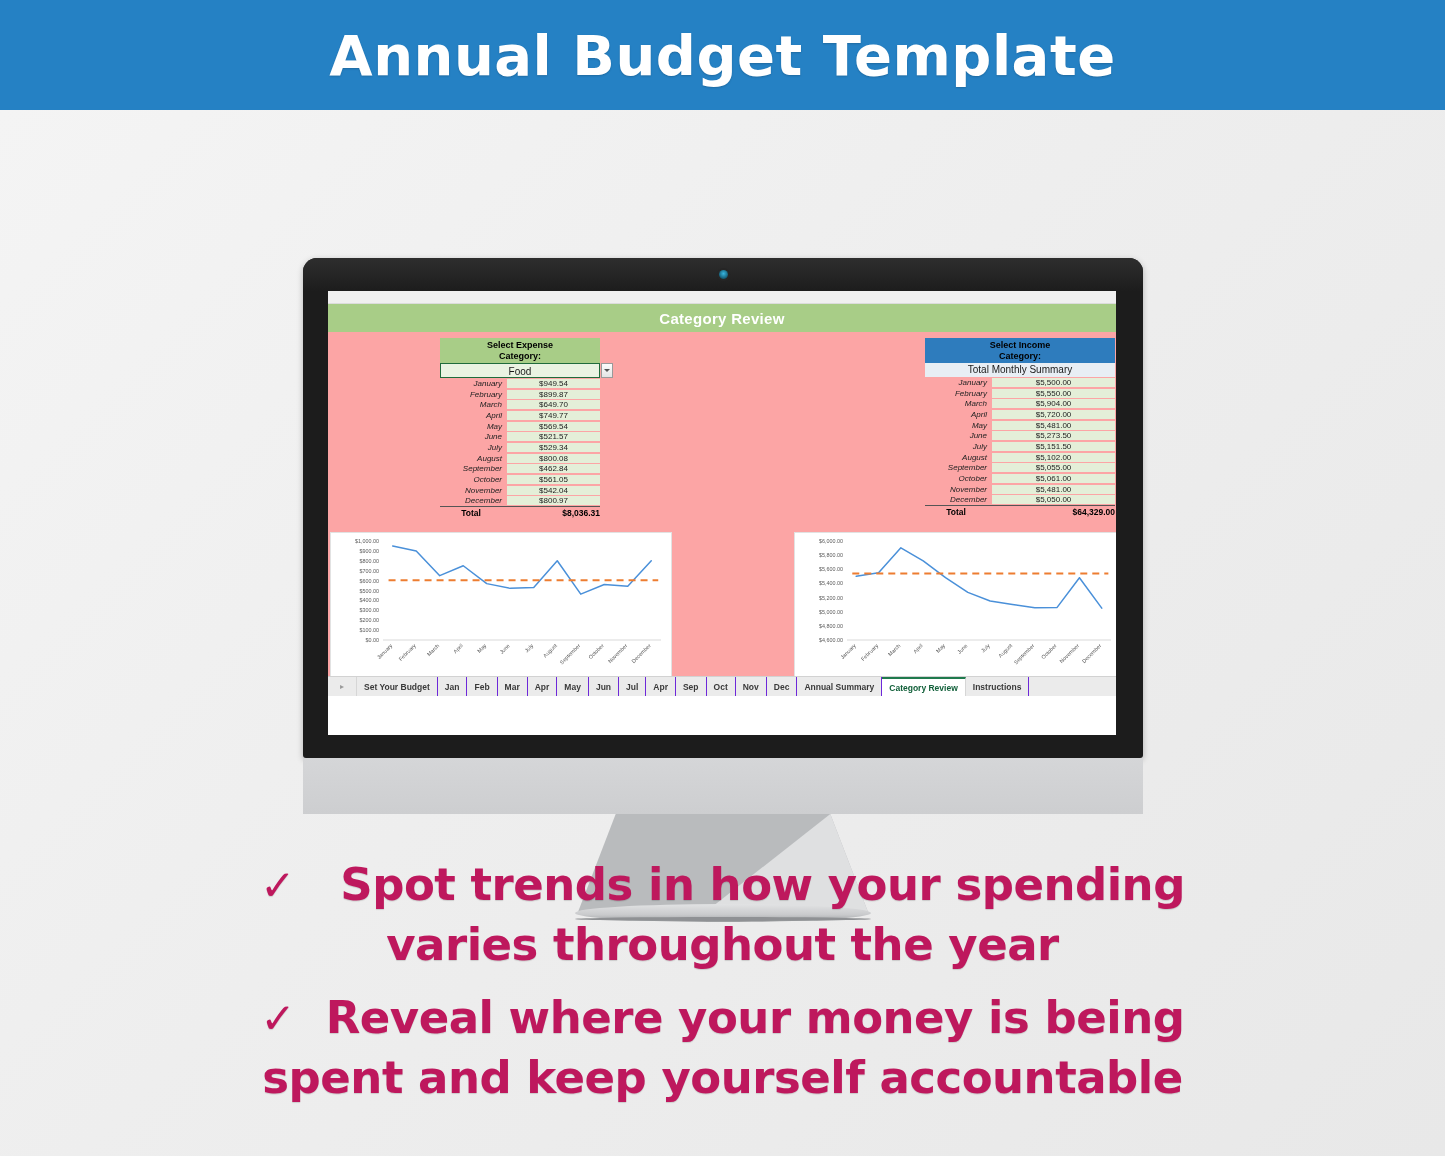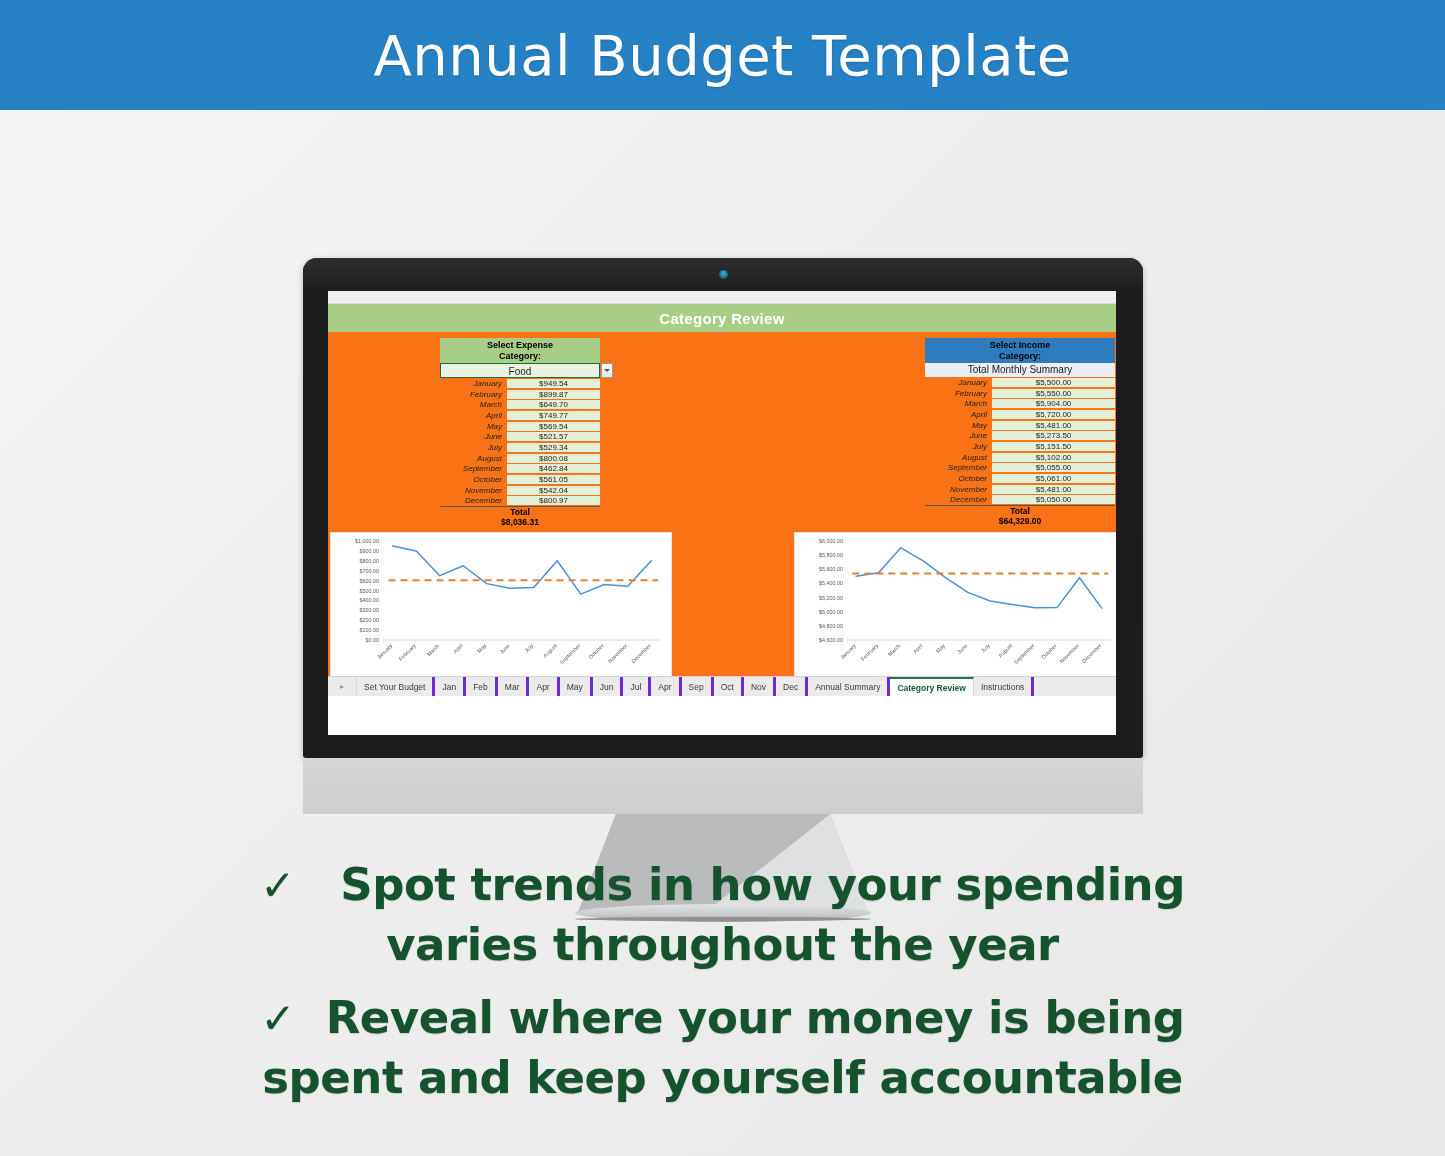--- a/index.html
+++ b/index.html
@@ -9,21 +9,21 @@
     font-family:"Liberation Sans", sans-serif;
   }
 
   
   #banner{
     position:absolute;left:0;top:0;width:1445px;height:110px;
     background:#2581c4;
     display:flex;align-items:center;justify-content:center;
   }
   #banner-title{
-    color:#ffffff;font-size:56px;font-weight:normal;letter-spacing:0.5px;
+    color:#ffffff;font-size:56px;font-weight:bold;letter-spacing:0.5px;
     text-shadow:0 1px 2px rgba(0,0,0,.18);
     font-family:"DejaVu Sans", sans-serif;
   }
 
   
   #stage{
     position:absolute;left:0;top:110px;width:1445px;height:1046px;
     background:linear-gradient(135deg,#f4f4f4 0%,#eeeeee 45%,#e8e8e8 100%);
   }
 
@@ -76,21 +76,21 @@
     background:#8f9194;
   }
 
   
   #grid-strip{height:12px;background:#f0f0f0;border-bottom:1px solid #dcdcdc;}
   #sheet-title{
     height:28px;background:#a8cd87;color:#ffffff;
     display:flex;align-items:center;justify-content:center;
     font-size:15px;font-weight:bold;letter-spacing:.3px;
   }
-  #sheet-body{position:relative;height:364px;background:#f97316;}
+  #sheet-body{position:relative;height:364px;background:#fca5a5;}
 
   
   .cat-table{position:absolute;font-size:8px;}
   .cat-head{
     text-align:center;font-weight:bold;font-size:9px;line-height:11px;
     padding:2px 2px 1px 2px;color:#000;
   }
   .cat-head.expense{background:#a8cd87;}
   .cat-head.income{background:#2e7cbd;}
   .sel-row{position:relative;height:15px;}
@@ -103,50 +103,50 @@
     position:absolute;right:-13px;top:0;width:12px;height:15px;
     background:linear-gradient(180deg,#fdfdfd,#e4e4e4);
     border:1px solid #9a9a9a;box-sizing:border-box;
     display:flex;align-items:center;justify-content:center;
   }
   .dd-arrow{width:0;height:0;border-left:3px solid transparent;border-right:3px solid transparent;border-top:3.5px solid #555;}
   .mrow{display:flex;height:10.7px;align-items:center;}
   .mlabel{width:62px;text-align:right;padding-right:5px;font-size:8px;color:#222;font-style:italic;}
   .mval{flex:1;text-align:center;font-size:8px;color:#222;background:#e4efd8;}
   .mval.inc{background:#e4efd8;text-align:center;}
-  .trow{display:flex;height:12px;align-items:center;border-top:1px solid #555;flex-direction:column;}
+  .trow{display:flex;height:12px;align-items:center;border-top:1px solid #555;}
   .tlabel{width:62px;text-align:center;font-size:8.5px;font-weight:bold;color:#000;}
   .tval{flex:1;text-align:right;font-size:8.5px;font-weight:bold;color:#000;}
 
   
   .chart-box{position:absolute;background:#ffffff;border:1px solid #e2e2e2;}
   .chart-svg{display:block;}
   .ylab{font-size:5.4px;fill:#5a5a5a;font-family:"Liberation Sans",sans-serif;}
   .xlab{font-size:5.4px;fill:#5a5a5a;font-family:"Liberation Sans",sans-serif;}
 
   
   #tabbar{
     position:absolute;left:0;bottom:0;width:788px;height:19px;
     background:#ebebeb;border-top:1px solid #d2d2d2;
     display:flex;align-items:stretch;
   }
   #tab-nav{width:28px;display:flex;align-items:center;justify-content:center;color:#9a9a9a;font-size:8px;border-right:1px solid #d6d6d6;}
   .tab{
     display:flex;align-items:center;padding:0 7px;font-size:8.5px;color:#3a3a3a;
-    border-right:3px solid #6d28d9;white-space:nowrap;
+    border-right:1px solid #6d28d9;white-space:nowrap;font-weight:bold;
   }
   .tab.active{
     background:#ffffff;color:#12603a;font-weight:bold;
     border-top:2px solid #1f7a4d;border-right:1px solid #d6d6d6;
   }
 
   
   #copy{
     position:absolute;left:0;top:855px;width:1445px;
-    text-align:center;color:#14532d;
+    text-align:center;color:#be185d;
     font-family:"DejaVu Sans", sans-serif;
   }
   .copy-line{
     font-size:45px;font-weight:bold;line-height:59px;letter-spacing:-0.5px;
     text-shadow:0 1px 1px rgba(0,0,0,.14);
   }
   .blk1{margin-bottom:14px;}
   .chk{font-size:42px;}
 </style>
 </head>

